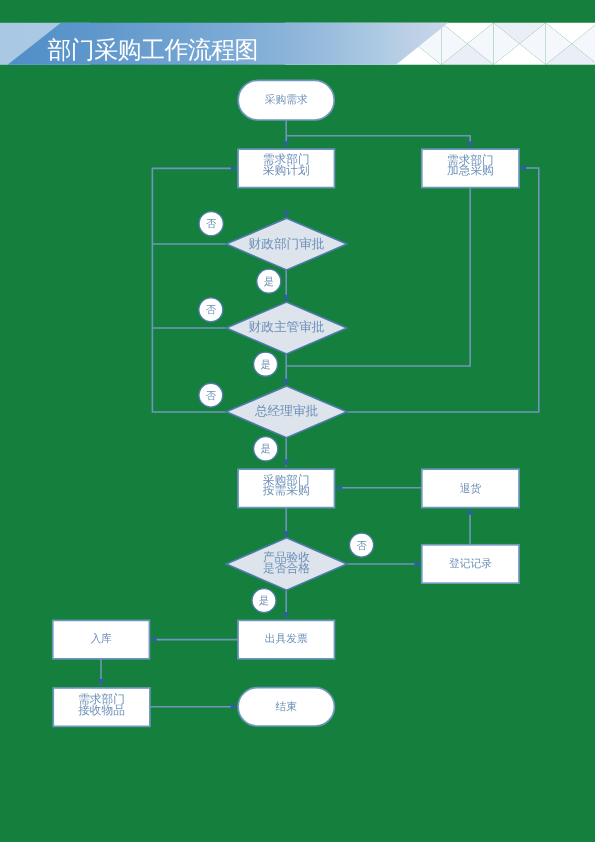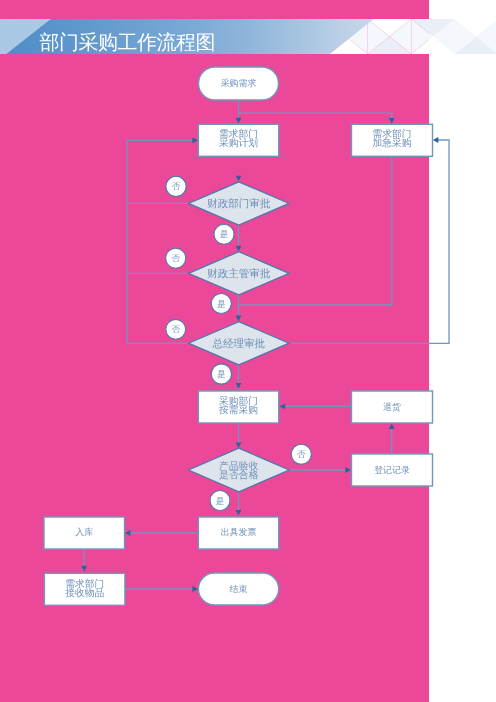--- a/index.html
+++ b/index.html
@@ -1,17 +1,17 @@
 <!DOCTYPE html>
 <html><head>
 <meta charset="utf-8">
 <style>
   html,body{margin:0;padding:0;background:#ffffff;}
   body{width:496px;height:702px;overflow:hidden;font-family:"Liberation Sans",sans-serif;}
-  #page{position:relative;width:429px;height:702px;background:#ec4899;}
+  #page{position:relative;width:496px;height:702px;background:#15803d;}
   svg{display:block;}
   .txtS{font-size:8.95px;fill:#6c8fb8;}
   .txtM{font-size:9.75px;fill:#6c8fb8;}
   .txtL{font-size:10.55px;fill:#6c8fb8;}
   .txtD{font-size:9.85px;fill:#6c8fb8;}
   .labText{font-size:8.6px;fill:#6c8fb8;}
   .titleText{font-size:20px;fill:#ffffff;letter-spacing:-0.5px;}
 </style>
 </head>
 <body>

